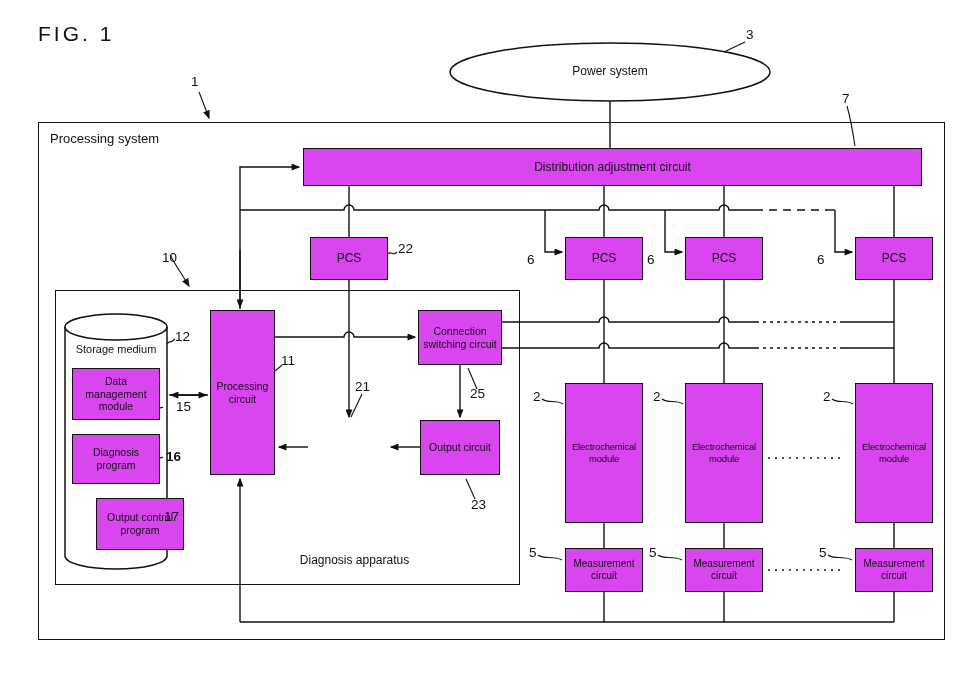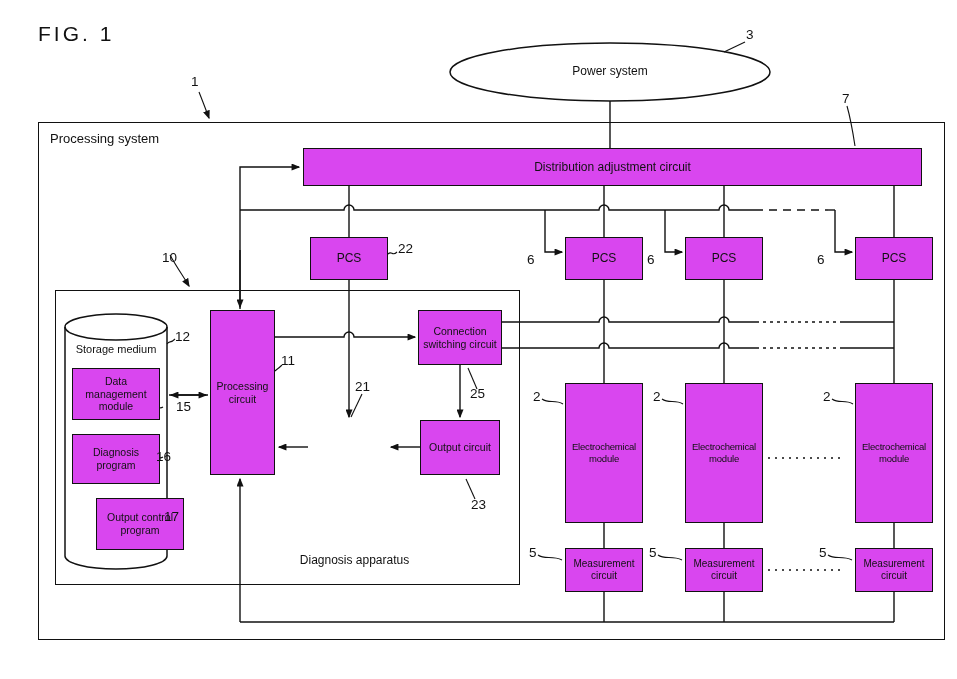--- a/index.html
+++ b/index.html
@@ -199,21 +199,21 @@
   <div class="ref" style="left:746px;top:27px;">3</div>
   <div class="ref" style="left:842px;top:91px;">7</div>
   <div class="ref" style="left:398px;top:241px;">22</div>
   <div class="ref" style="left:527px;top:252px;">6</div>
   <div class="ref" style="left:647px;top:252px;">6</div>
   <div class="ref" style="left:817px;top:252px;">6</div>
   <div class="ref" style="left:162px;top:237px;margin-top:13px;">10</div>
   <div class="ref" style="left:175px;top:329px;">12</div>
   <div class="ref" style="left:281px;top:353px;">11</div>
   <div class="ref" style="left:176px;top:399px;">15</div>
-  <div class="ref" style="left:156px;top:449px;">16</div>
+  <div class="ref" style="left:166px;top:449px;font-weight:bold;">16</div>
   <div class="ref" style="left:164px;top:509px;">17</div>
   <div class="ref" style="left:355px;top:379px;">21</div>
   <div class="ref" style="left:470px;top:386px;">25</div>
   <div class="ref" style="left:471px;top:497px;">23</div>
   <div class="ref" style="left:533px;top:389px;">2</div>
   <div class="ref" style="left:653px;top:389px;">2</div>
   <div class="ref" style="left:823px;top:389px;">2</div>
   <div class="ref" style="left:529px;top:545px;">5</div>
   <div class="ref" style="left:649px;top:545px;">5</div>
   <div class="ref" style="left:819px;top:545px;">5</div>

